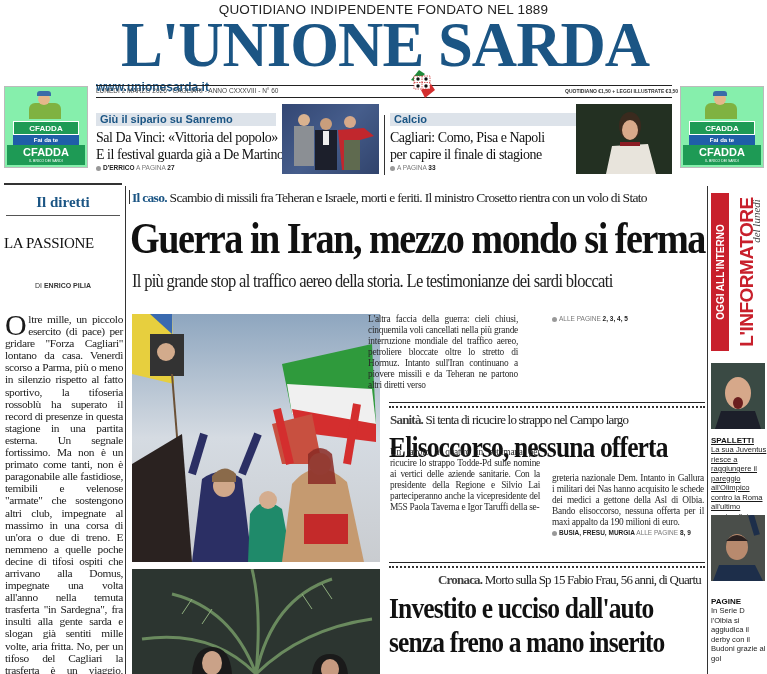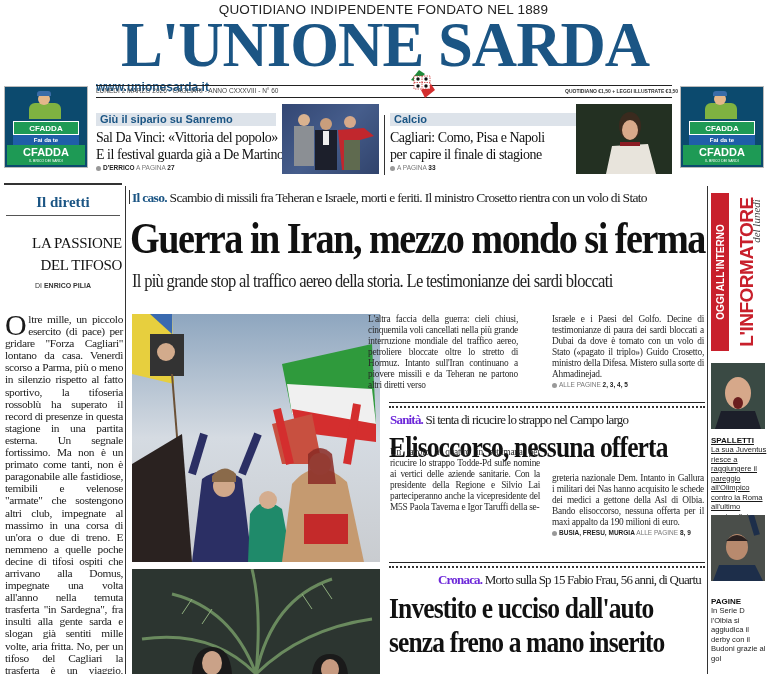--- a/index.html
+++ b/index.html
@@ -13,21 +13,21 @@
   .title { left: 90px; top: 12px; width: 590px; text-align: center; font-family: "Liberation Serif", serif; font-size: 64px; line-height: 66px; color: #1b5584; letter-spacing: -1px; transform: scaleX(0.98); transform-origin: center; font-weight: bold; }
   .site { left: 96px; top: 80px; font-family: "Liberation Sans", sans-serif; font-size: 12px; font-weight: bold; color: #1b5584; }
   .dateline-rule-top { left: 96px; top: 85px; width: 576px; height: 1px; background: #222; }
   .dateline { left: 96px; top: 87px; font-family: "Liberation Sans", sans-serif; font-size: 6.5px; color: #444; }
   .price { left: 565px; top: 88px; font-family: "Liberation Sans", sans-serif; font-size: 5px; font-weight: bold; color: #333; }
   .dateline-rule-bot { left: 96px; top: 97px; width: 576px; height: 1px; background: #222; }
 
   .emblem { left: 405px; top: 68px; width: 34px; height: 30px; }
 
   
-  .ad { width: 84px; height: 82px; border: 1px solid #bbb; background: #0c4a6e; }
+  .ad { width: 84px; height: 82px; border: 1px solid #bbb; background: #86efac; }
   .ad .figure { position: absolute; left: 20px; top: 6px; width: 40px; height: 28px; }
   .ad .head { position: absolute; left: 13px; top: 0; width: 12px; height: 12px; border-radius: 50%; background: #e5b78a; }
   .ad .cap { position: absolute; left: 12px; top: -2px; width: 14px; height: 5px; background: #3a6ca8; border-radius: 3px 3px 0 0; }
   .ad .body { position: absolute; left: 4px; top: 10px; width: 32px; height: 16px; background: #7fb241; border-radius: 6px 6px 0 0; }
   .ad .green-top { position: absolute; left: 8px; top: 34px; width: 66px; height: 14px; background: #1e9a55; color: #fff; font-family: "Liberation Sans", sans-serif; font-weight: bold; font-size: 8px; text-align: center; line-height: 14px; border: 1px solid #fff; }
   .ad .blue-band { position: absolute; left: 8px; top: 48px; width: 66px; height: 10px; background: #1f5ea8; color: #fff; font-family: "Liberation Sans", sans-serif; font-size: 6px; text-align: center; line-height: 10px; font-weight: bold; }
   .ad .green-bot { position: absolute; left: 2px; top: 58px; width: 78px; height: 20px; background: #1e9a55; color: #fff; font-family: "Liberation Sans", sans-serif; font-weight: bold; font-size: 11px; text-align: center; line-height: 14px; }
   .ad .green-bot small { display: block; font-size: 3.5px; line-height: 4px; font-weight: normal; }
 
   
@@ -38,41 +38,41 @@
   .dot { display: inline-block; width: 5px; height: 5px; border-radius: 50%; background: #999; margin-right: 2px; vertical-align: middle; }
 
   .photo { overflow: hidden; }
 
   .vsep { width: 1px; background: #333; }
 
   
   .comment-rule-top { left: 4px; top: 183px; width: 118px; height: 2px; background: #333; }
   .comment-title { left: 4px; top: 194px; width: 118px; text-align: center; font-family: "Liberation Serif", serif; font-weight: bold; font-size: 15px; color: #1b5584; }
   .comment-rule { left: 6px; top: 215px; width: 114px; height: 1px; background: #555; }
-  .comment-head { left: 4px; top: 232px; width: 118px; text-align: right; font-family: "Liberation Serif", serif; font-size: 15px; line-height: 22px; color: #111; letter-spacing: -0.3px; }
+  .comment-head { left: 4px; top: 232px; width: 118px; text-align: left; font-family: "Liberation Serif", serif; font-size: 15px; line-height: 22px; color: #111; letter-spacing: -0.3px; }
   .comment-byline { left: 4px; top: 282px; width: 118px; text-align: center; font-family: "Liberation Sans", sans-serif; font-size: 7px; color: #333; }
   .comment-byline b { font-weight: bold; }
   .comment-body { left: 5px; top: 313px; width: 118px; font-family: "Liberation Serif", serif; font-size: 11.4px; line-height: 12.1px; color: #1a1a1a; text-align: justify; hyphens: auto; letter-spacing: -0.35px; }
   .comment-body .drop { float: left; font-size: 30px; line-height: 22px; margin: 1px 2px 0 0; }
 
   
   .main-kicker { left: 132px; top: 190px; width: 575px; font-family: "Liberation Serif", serif; font-size: 13.5px; color: #222; white-space: nowrap; letter-spacing: -0.7px; }
   .main-kicker b { color: #1b5584; }
   .main-head { left: 130px; top: 212px; width: 580px; font-family: "Liberation Serif", serif; font-weight: bold; font-size: 45px; line-height: 52px; color: #111; letter-spacing: -1.8px; white-space: nowrap; transform: scaleX(0.85); transform-origin: left; }
   .main-sub { left: 132px; top: 270px; width: 580px; font-family: "Liberation Serif", serif; font-size: 19px; color: #222; white-space: nowrap; letter-spacing: -0.8px; transform: scaleX(0.87); transform-origin: left; }
 
   .body-text { font-family: "Liberation Serif", serif; font-size: 9.4px; line-height: 11px; color: #2a2a2a; text-align: justify; letter-spacing: -0.25px; }
   .ref { font-family: "Liberation Sans", sans-serif; font-size: 6.5px; color: #777; margin-top: 1px; }
   .ref b { color: #222; }
 
   .dotted-rule { height: 2px; border-top: 2px dotted #333; }
   .solid-rule { height: 1px; background: #222; }
 
   .sec-kicker { font-family: "Liberation Serif", serif; font-size: 13px; color: #222; white-space: nowrap; letter-spacing: -0.8px; }
-  .sec-kicker b { color: #6d28d9; }
+  .sec-kicker b { color: #404040; }
   .sec-head { font-family: "Liberation Serif", serif; font-weight: bold; font-size: 30px; line-height: 34px; color: #111; white-space: nowrap; letter-spacing: -1px; transform: scaleX(0.85); transform-origin: left; }
 
   
   .insert-badge { left: 711px; top: 193px; width: 18px; height: 158px; background: #c8202c; }
   .insert-badge span { position: absolute; left: 50%; top: 50%; transform: translate(-50%,-50%) rotate(-90deg); white-space: nowrap; color: #fff; font-family: "Liberation Sans", sans-serif; font-weight: bold; font-size: 10px; }
   .insert-title { left: 729px; top: 193px; width: 36px; height: 158px; }
   .insert-title .t1 { position: absolute; left: 50%; top: 50%; transform: translate(-50%,-50%) rotate(-90deg); white-space: nowrap; color: #c8202c; font-family: "Liberation Sans", sans-serif; font-weight: bold; font-size: 19px; letter-spacing: -0.5px; }
   .insert-title .t2 { position: absolute; left: 76%; top: 18%; transform: translate(-50%,-50%) rotate(-90deg); white-space: nowrap; color: #444; font-family: "Liberation Serif", serif; font-style: italic; font-size: 11px; }
 
   .side-name { font-family: "Liberation Sans", sans-serif; font-weight: bold; font-size: 8px; color: #111; }
@@ -166,21 +166,20 @@
     <path d="M30 70 L36 42 L72 40 L80 70 Z" fill="#e8e4dc"></path>
     <rect x="44" y="38" width="20" height="4" fill="#8b1c24"></rect>
   </svg>
 </div>
 
 <div class="abs comment-rule-top"></div>
 <div class="abs comment-title">Il diretti</div>
 <div class="abs comment-rule"></div>
 <div class="abs comment-head">
   <div>LA PASSIONE</div>
-  <div>DEL TIFOSO</div>
 </div>
 <div class="abs comment-byline">
   <span>DI</span> <b>ENRICO PILIA</b>
 </div>
 <div class="abs comment-body">
   <span class="drop">O</span><span>ltre mille, un piccolo esercito (di pace) per gridare "Forza Cagliari" lontano da casa. Venerdì scorso a Parma, più o meno in silenzio rispetto al fatto sportivo, la tifoseria rossoblù ha superato il record di presenze in questa stagione in una partita esterna. Un segnale fortissimo. Ma non è un primato come tanti, non è paragonabile alle fastidiose, temibili e velenose "armate" che sostengono altri club, impegnate al massimo in una corsa di un'ora o due di treno. E nemmeno a quelle poche decine di tifosi ospiti che arrivano alla Domus, impegnate una volta all'anno nella temuta trasferta "in Sardegna", fra insulti alla gente sarda e slogan già sentiti mille volte, aria fritta. No, per un tifoso del Cagliari la trasferta è un viaggio, costoso e scomodo, spesso con doppio volo aereo (per chi può permetterselo) e una fatica immane per incastrare lavoro e godimento.</span>
 </div>
 <div class="abs vsep" style="left:125px; top:186px; height:488px;"></div>
 
 <div class="abs vsep" style="left:129px; top:190px; height:14px;"></div>
@@ -241,21 +240,20 @@
     </g>
     <path d="M60 105 Q62 78 80 78 Q98 78 100 105 Z" fill="#1a1a1a"></path>
     <ellipse cx="80" cy="94" rx="10" ry="12" fill="#caa288"></ellipse>
     <path d="M180 105 Q182 85 198 85 Q214 85 216 105 Z" fill="#1a1a1a"></path>
     <ellipse cx="198" cy="100" rx="9" ry="10" fill="#c69a80"></ellipse>
   </svg>
 </div>
 
 <div class="abs body-text" style="left:368px; top:314px; width:150px;">L'altra faccia della guerra: cieli chiusi, cinquemila voli cancellati nella più grande interruzione mondiale del traffico aereo, petroliere bloccate oltre lo stretto di Hormuz. Intanto sull'Iran continuano a piovere missili e da Teheran ne partono altri diretti verso</div>
 <div class="abs" style="left:552px; top:314px; width:152px;">
-  <div class="body-text">Israele e i Paesi del Golfo. Decine di testimonianze di paura dei sardi bloccati a Dubai da dove è tornato con un volo di Stato («pagato il triplo») Guido Crosetto, ministro della Difesa. Mistero sulla sorte di Ahmadinejad.</div>
   <div class="ref"><span class="dot"></span><span>ALLE PAGINE</span> <b>2, 3, 4, 5</b></div>
 </div>
 
 <div class="abs solid-rule" style="left:389px; top:402px; width:316px;"></div>
 <div class="abs dotted-rule" style="left:389px; top:406px; width:316px;"></div>
 <div class="abs sec-kicker" style="left:390px; top:412px;">
   <b>Sanità.</b><span> Si tenta di ricucire lo strappo nel Campo largo</span>
 </div>
 <div class="abs sec-head" style="left:389px; top:430px;">Elisoccorso, nessuna offerta</div>
 <div class="abs body-text" style="left:390px; top:447px; width:150px;">Un tavolo a quattro in settimana per ricucire lo strappo Todde-Pd sulle nomine ai vertici delle aziende sanitarie. Con la presidente della Regione e Silvio Lai parteciperanno anche la vicepresidente del M5S Paola Taverna e Igor Taruffi della se-</div>

